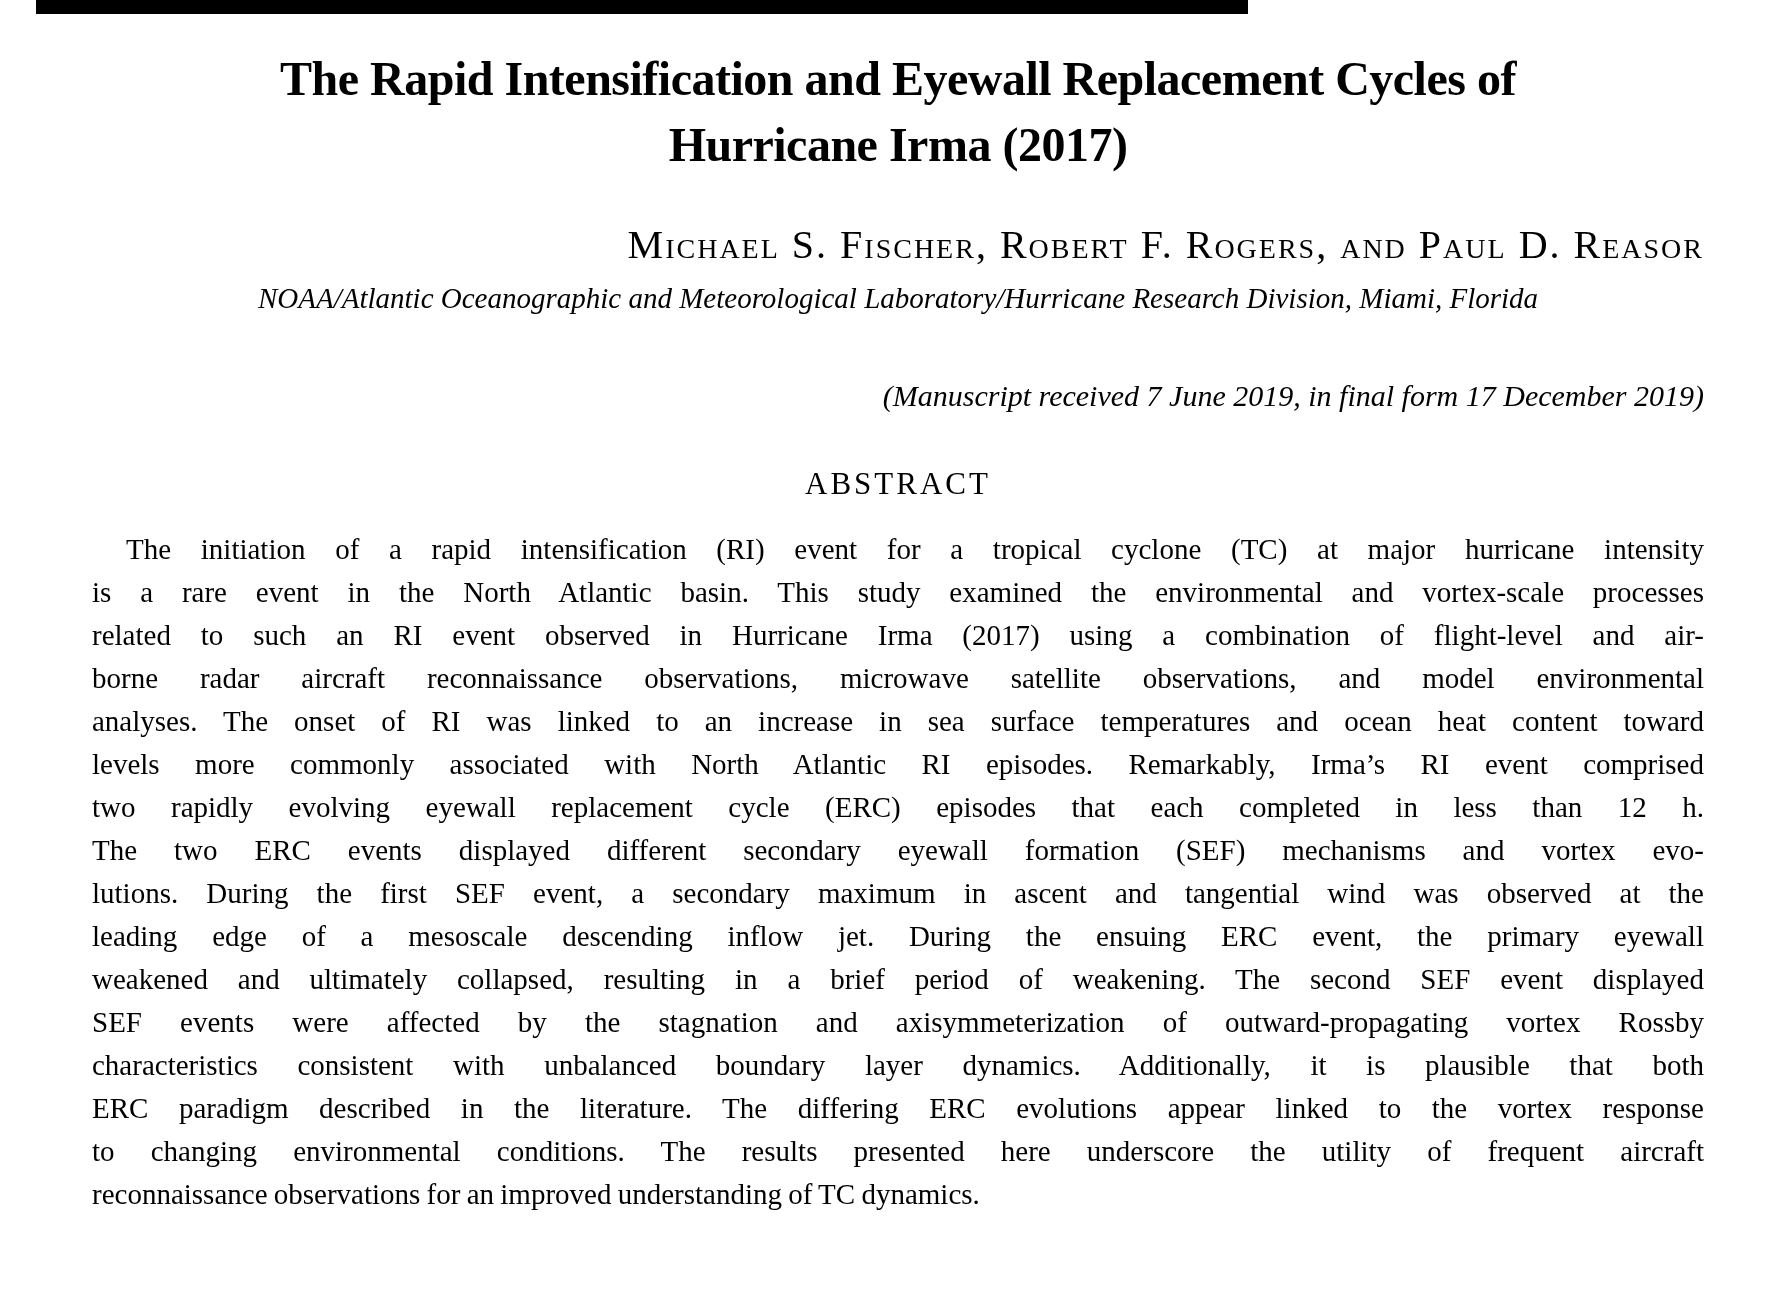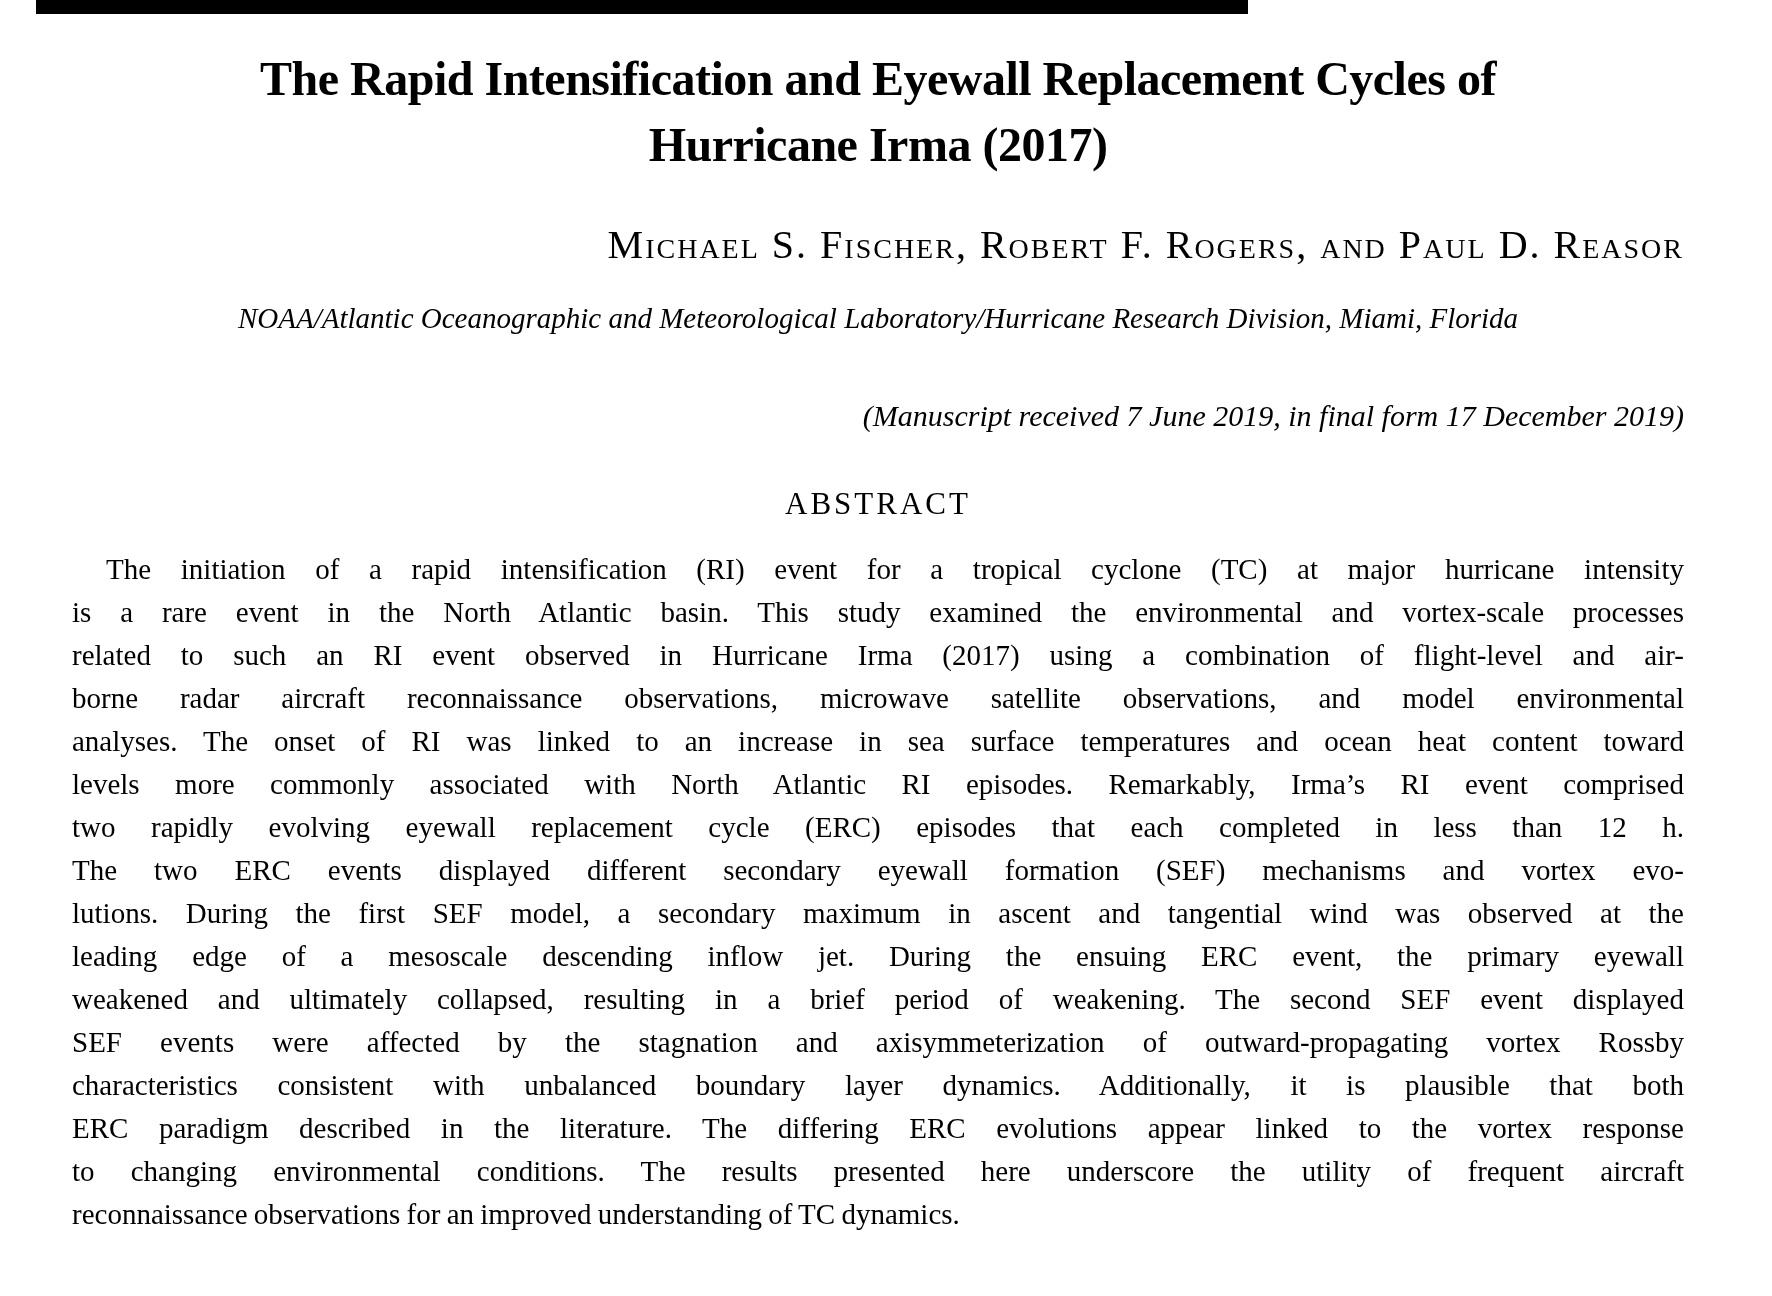--- a/index.html
+++ b/index.html
@@ -19,41 +19,41 @@
     position: absolute;
     top: 0;
     left: 36px;
     width: 1212px;
     height: 14px;
     background: #000000;
   }
   .content {
     position: absolute;
     top: 0;
-    left: 72px;
+    left: 92px;
     width: 1612px;
   }
   .title {
     margin-top: 46px;
     text-align: center;
     font-size: 48px;
     line-height: 66px;
     font-weight: bold;
     letter-spacing: -0.5px;
   }
   .authors {
     margin-top: 46px;
     text-align: right;
     font-variant: small-caps;
     font-size: 40px;
     line-height: 42px;
     letter-spacing: 2px;
   }
   .affiliation {
-    margin-top: 32px;
+    margin-top: 12px;
     text-align: center;
     font-style: italic;
     font-size: 29px;
     line-height: 40px;
   }
   .manuscript {
     margin-top: 60px;
     text-align: right;
     font-size: 30px;
     line-height: 36px;
@@ -107,21 +107,21 @@
 
   <div class="abstract-body">
     <div class="abstract-line first">The initiation of a rapid intensification (RI) event for a tropical cyclone (TC) at major hurricane intensity</div>
     <div class="abstract-line">is a rare event in the North Atlantic basin. This study examined the environmental and vortex-scale processes</div>
     <div class="abstract-line">related to such an RI event observed in Hurricane Irma (2017) using a combination of flight-level and air-</div>
     <div class="abstract-line">borne radar aircraft reconnaissance observations, microwave satellite observations, and model environmental</div>
     <div class="abstract-line">analyses. The onset of RI was linked to an increase in sea surface temperatures and ocean heat content toward</div>
     <div class="abstract-line">levels more commonly associated with North Atlantic RI episodes. Remarkably, Irma’s RI event comprised</div>
     <div class="abstract-line">two rapidly evolving eyewall replacement cycle (ERC) episodes that each completed in less than 12 h.</div>
     <div class="abstract-line">The two ERC events displayed different secondary eyewall formation (SEF) mechanisms and vortex evo-</div>
-    <div class="abstract-line">lutions. During the first SEF model, a secondary maximum in ascent and tangential wind was observed at the</div>
+    <div class="abstract-line">lutions. During the first SEF event, a secondary maximum in ascent and tangential wind was observed at the</div>
     <div class="abstract-line">leading edge of a mesoscale descending inflow jet. During the ensuing ERC event, the primary eyewall</div>
     <div class="abstract-line">weakened and ultimately collapsed, resulting in a brief period of weakening. The second SEF event displayed</div>
     <div class="abstract-line">SEF events were affected by the stagnation and axisymmeterization of outward-propagating vortex Rossby</div>
     <div class="abstract-line">characteristics consistent with unbalanced boundary layer dynamics. Additionally, it is plausible that both</div>
     <div class="abstract-line">ERC paradigm described in the literature. The differing ERC evolutions appear linked to the vortex response</div>
     <div class="abstract-line">to changing environmental conditions. The results presented here underscore the utility of frequent aircraft</div>
     <div class="abstract-line last">reconnaissance observations for an improved understanding of TC dynamics.</div>
   </div>
 
 </div>

